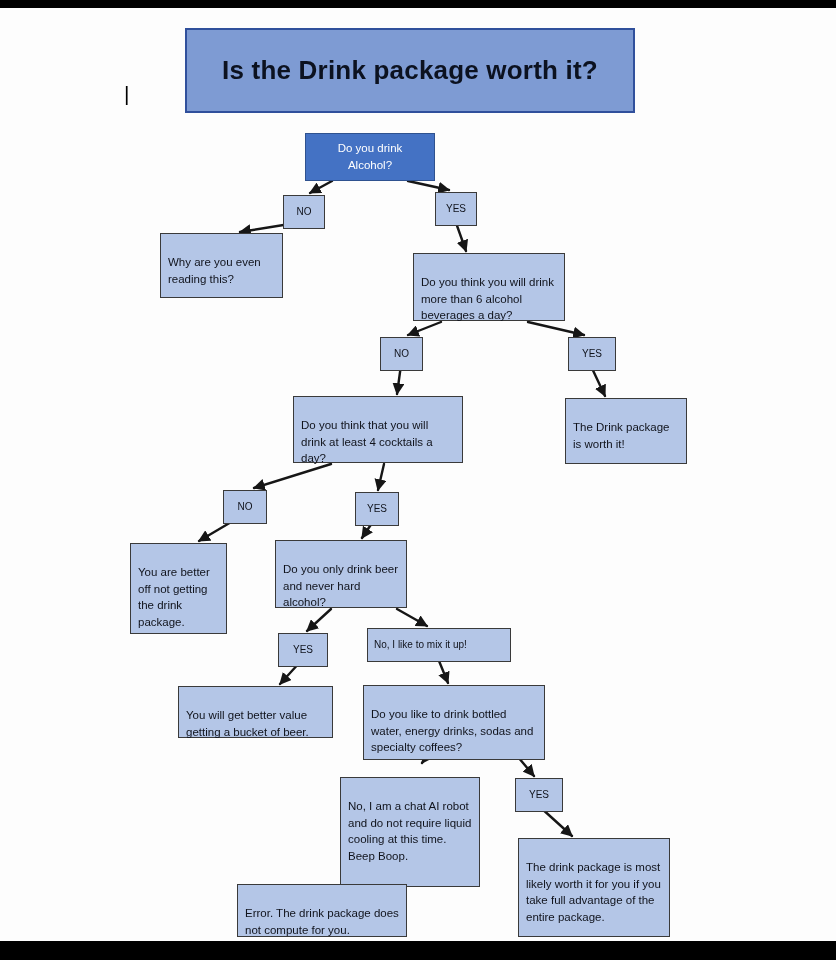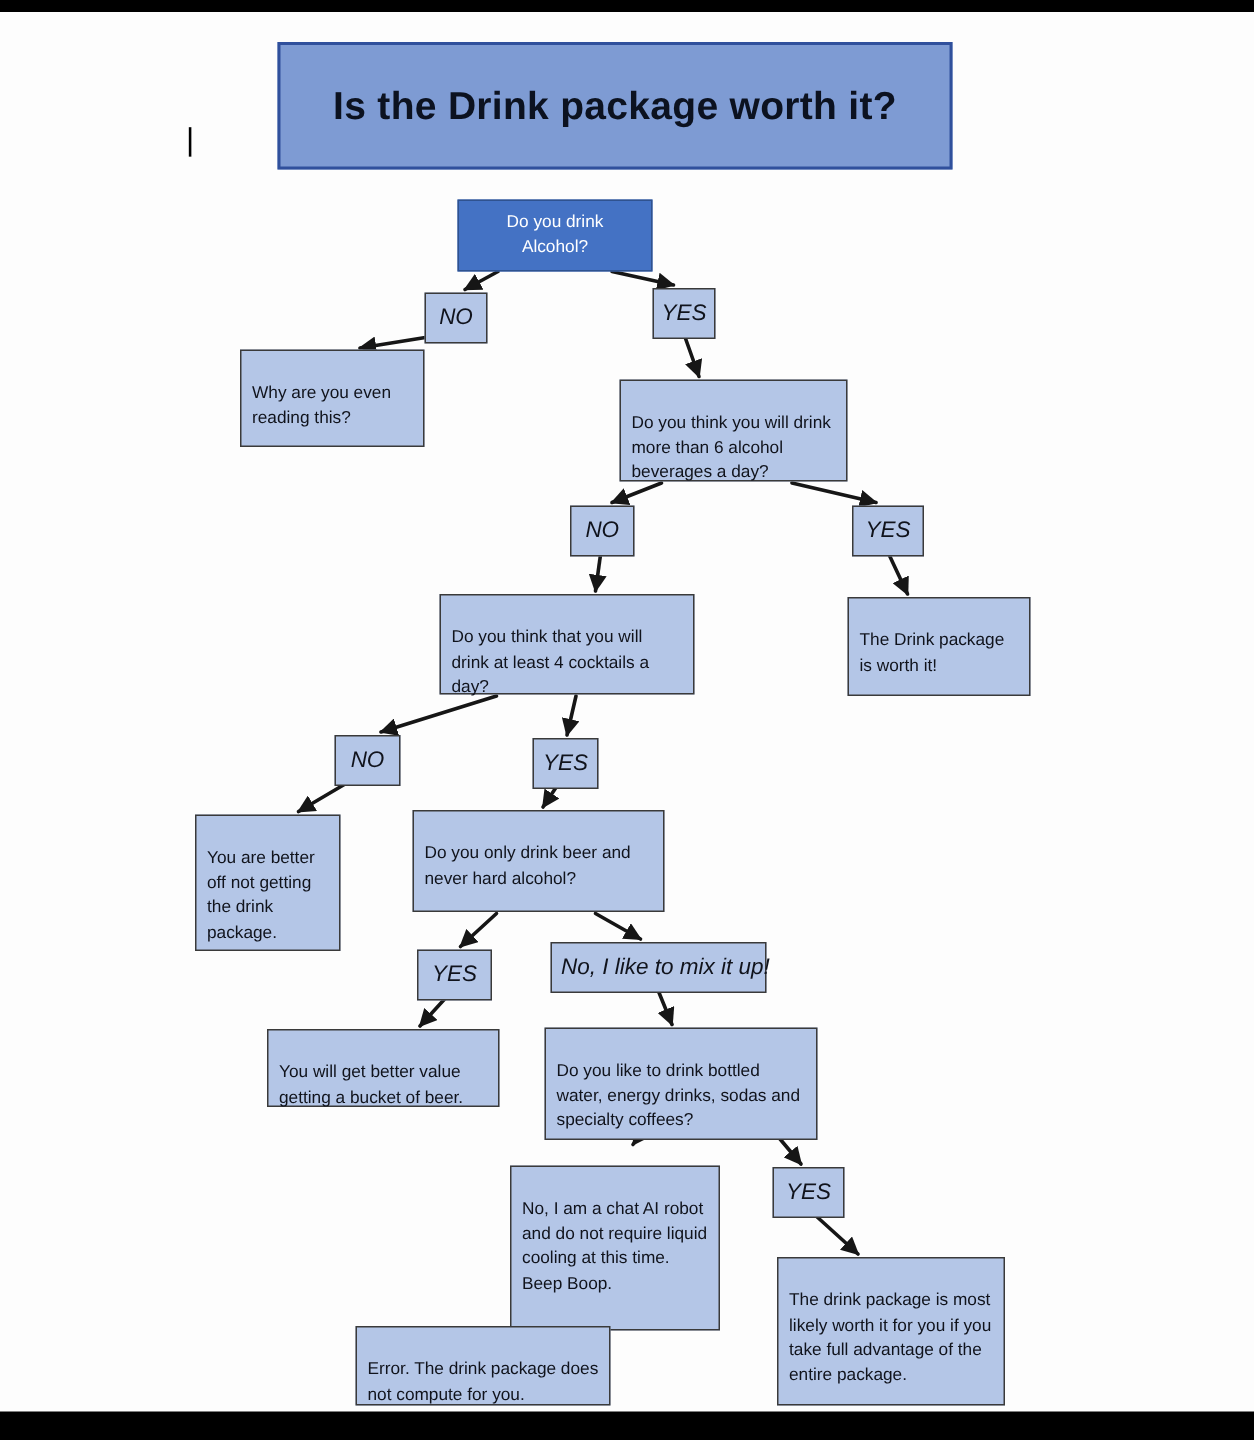--- a/index.html
+++ b/index.html
@@ -37,22 +37,21 @@
     border: 1.5px solid var(--node-border, #3a3a3a);
     color: var(--text-dark, #10131c);
     font-size: 11.5px;
     line-height: 1.45;
     padding: 20px 7px;
   }
   .node.small {
     display: flex; align-items: center; justify-content: center;
     padding: 16px 6px;
     white-space: nowrap;
-    font-size: 15px;
-    font-style: italic;
+    font-size: 10px;
   }
   .node.small.left { justify-content: flex-start; }
   .node.root {
     background: var(--root-fill, #4472c4);
     border: 1.5px solid var(--root-border, #2f528f);
     color: #ffffff;
     text-align: center;
     display: flex; align-items: center; justify-content: center;
     padding: 20px 18px;
   }
@@ -121,21 +120,21 @@
 
   <div class="node" style="left:565px;top:398px;width:122px;height:66px;">The Drink package is worth it!</div>
 
   <div class="node" style="left:293px;top:396px;width:170px;height:67px;">Do you think that you will drink at least 4 cocktails a day?</div>
 
   <div class="node small" style="left:223px;top:490px;width:44px;height:27px;">NO</div>
   <div class="node small" style="left:355px;top:492px;width:44px;height:27px;">YES</div>
 
   <div class="node" style="left:130px;top:543px;width:97px;height:91px;">You are better off not getting the drink package.</div>
 
-  <div class="node" style="left:275px;top:540px;width:168px;height:68px;">Do you only drink beer and never hard alcohol?</div>
+  <div class="node" style="left:275px;top:540px;width:132px;height:68px;">Do you only drink beer and never hard alcohol?</div>
 
   <div class="node small" style="left:278px;top:633px;width:50px;height:27px;">YES</div>
   <div class="node small left" style="left:367px;top:628px;width:144px;height:27px;">No, I like to mix it up!</div>
 
   <div class="node" style="left:178px;top:686px;width:155px;height:52px;">You will get better value getting a bucket of beer.</div>
 
   <div class="node" style="left:363px;top:685px;width:182px;height:75px;">Do you like to drink bottled water, energy drinks, sodas and specialty coffees?</div>
 
   <div class="node" style="left:340px;top:765px;width:140px;height:110px;margin-top:12px;">No, I am a chat AI robot and do not require liquid cooling at this time.  Beep Boop.</div>
 

